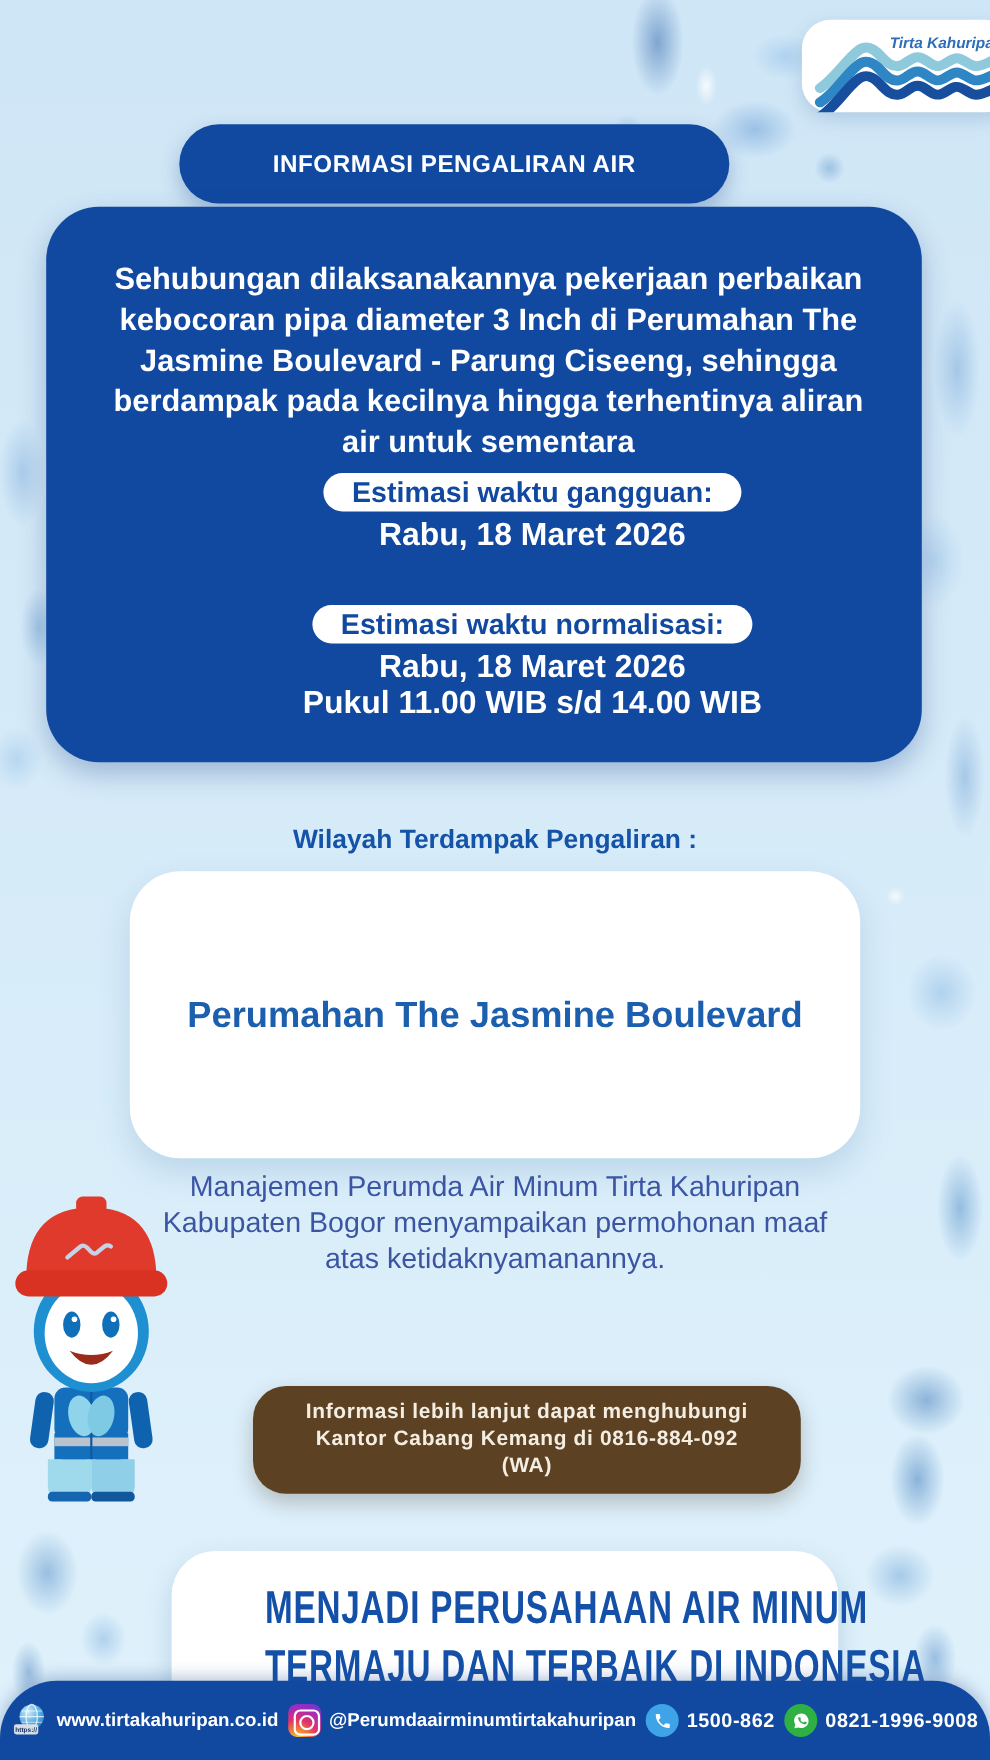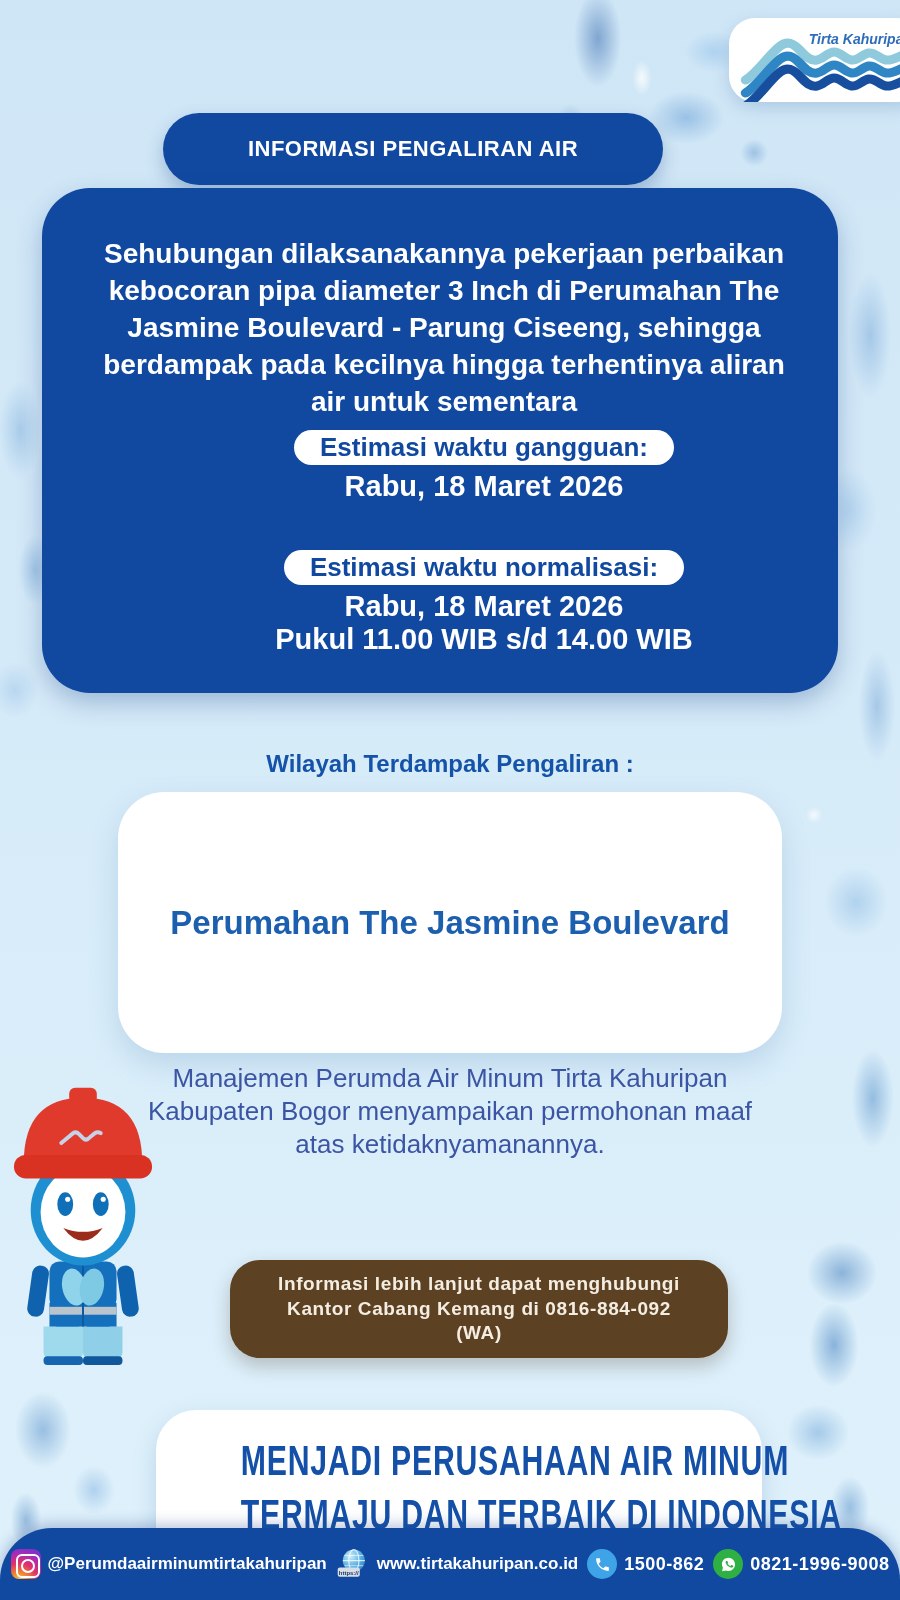--- a/index.html
+++ b/index.html
@@ -245,24 +245,20 @@
     <div>Kantor Cabang Kemang di 0816-884-092</div>
     <div>(WA)</div>
   </div>
 
   <div class="tagline-card">
     <span class="tagline-line">MENJADI PERUSAHAAN AIR MINUM</span>
     <span class="tagline-line">TERMAJU DAN TERBAIK DI INDONESIA</span>
   </div>
 
   <div class="footer">
-    <div class="f-item">
-      <span class="ig-icon"></span>
-      <span>@Perumdaairminumtirtakahuripan</span>
-    </div>
     <div class="f-item">
       <span class="globe-wrap">
         <svg viewBox="0 0 40 40" width="34" height="34">
           <defs>
             <radialGradient id="gg" cx="35%" cy="30%" r="80%">
               <stop offset="0%" stop-color="#cfeef8"></stop>
               <stop offset="55%" stop-color="#5fb3e6"></stop>
               <stop offset="100%" stop-color="#2a7fc8"></stop>
             </radialGradient>
           </defs>
@@ -271,20 +267,24 @@
           <line x1="8" y1="16" x2="34" y2="16" stroke="rgba(255,255,255,.75)" stroke-width="1.4"></line>
           <line x1="10" y1="10" x2="32" y2="10" stroke="rgba(255,255,255,.6)" stroke-width="1.2"></line>
           <line x1="10" y1="22" x2="32" y2="22" stroke="rgba(255,255,255,.6)" stroke-width="1.2"></line>
           <rect x="2" y="24" width="26" height="11" rx="2.5" fill="#d8dee8"></rect>
           <text x="15" y="32.5" text-anchor="middle" font-size="7" font-weight="bold" fill="#16335c" font-family="Liberation Sans, sans-serif">https://</text>
         </svg>
       </span>
       <span>www.tirtakahuripan.co.id</span>
     </div>
     <div class="f-item">
+      <span class="ig-icon"></span>
+      <span>@Perumdaairminumtirtakahuripan</span>
+    </div>
+    <div class="f-item">
       <span class="circle-icon phone-bg">
         <svg viewBox="0 0 24 24" width="17" height="17">
           <path fill="#ffffff" d="M6.62 10.79c1.44 2.83 3.76 5.14 6.59 6.59l2.2-2.21c.27-.27.67-.36 1.02-.24 1.12.37 2.33.57 3.57.57.55 0 1 .45 1 1V20c0 .55-.45 1-1 1-9.39 0-17-7.61-17-17 0-.55.45-1 1-1h3.5c.55 0 1 .45 1 1 0 1.25.2 2.45.57 3.57.11.35.03.74-.25 1.02l-2.2 2.2z"></path>
         </svg>
       </span>
       <span class="f-num">1500-862</span>
     </div>
     <div class="f-item">
       <span class="circle-icon wa-bg">
         <svg viewBox="0 0 24 24" width="19" height="19">

